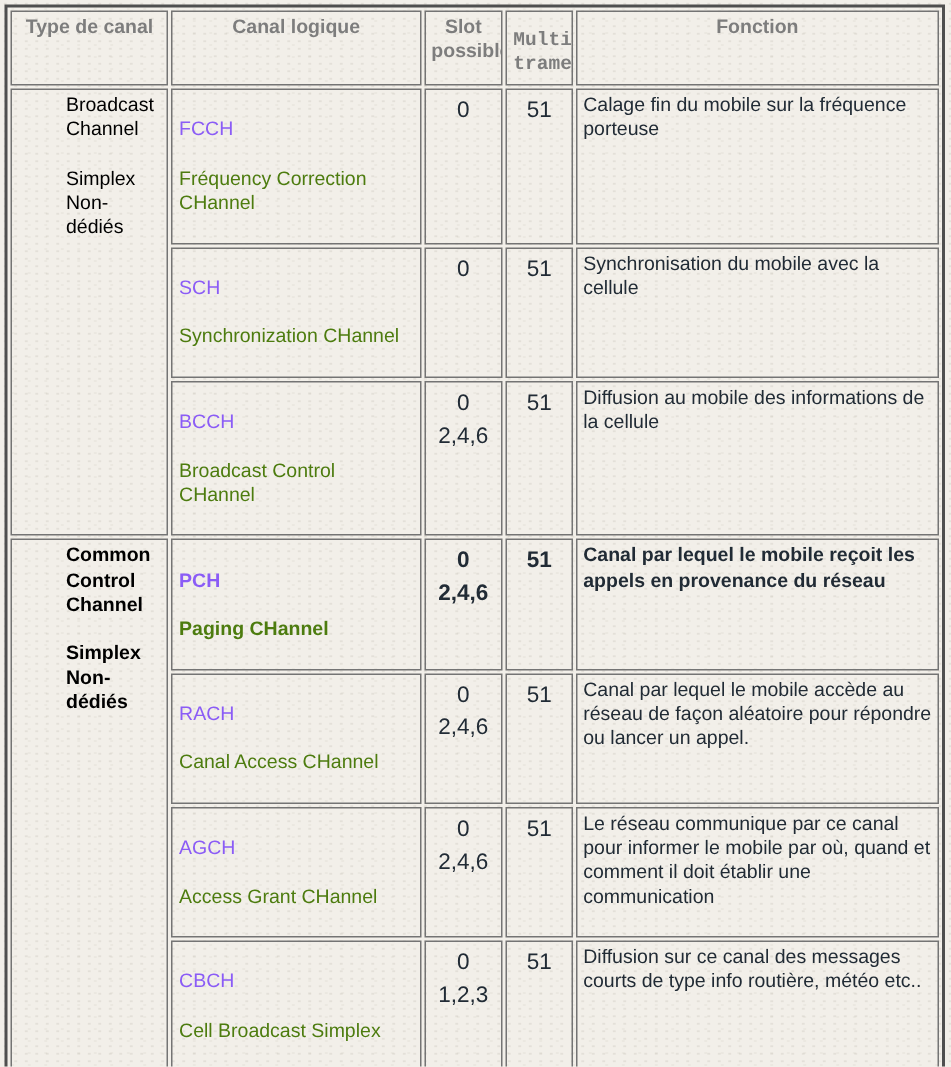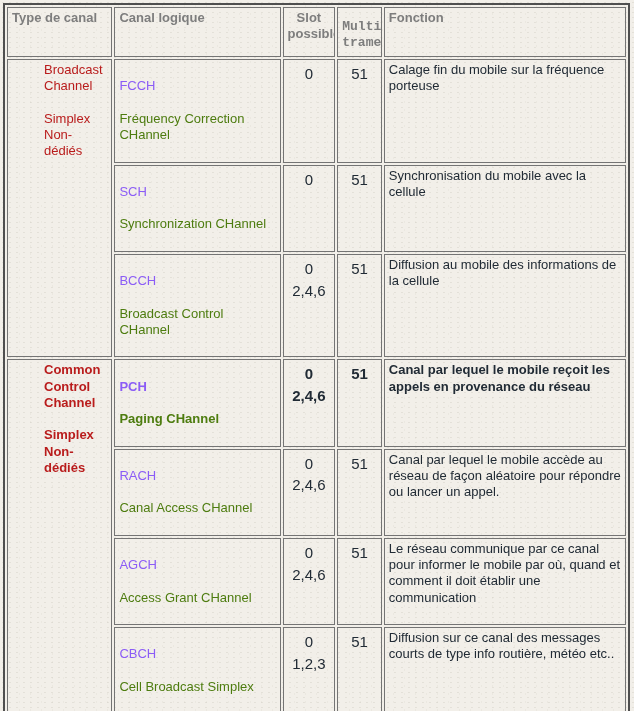--- a/index.html
+++ b/index.html
@@ -34,32 +34,32 @@
     vertical-align: top;
     padding: 2px 4px;
     font-size: 13px;
     line-height: 1.25;
     white-space: pre-line;
     overflow: hidden;
   }
   th {
     color: #7d7d7d;
     font-weight: bold;
-    text-align: left;
+    text-align: center;
   }
   th.c-slot, th.c-multi { text-align: center; }
   th.c-multi { vertical-align: middle; padding-top: 8px; font-family: Liberation Mono, monospace; }
 
   col.w-type  { width: 104px; }
   col.w-canal { width: 164px; }
   col.w-slot  { width: 52px;  }
   col.w-multi { width: 44px;  }
   col.w-fonc  { width: 239px; }
 
-  td.cell-type { color: #b91c1c; padding-left: 36px; }
+  td.cell-type { color: #000000; padding-left: 36px; }
   td.cell-slot, td.cell-multi {
     text-align: center;
     font-size: 15px;
     line-height: 1.45;
     padding-top: 3px;
   }
   .acronym {
     display: block;
     color: #8b5cf6;
   }

